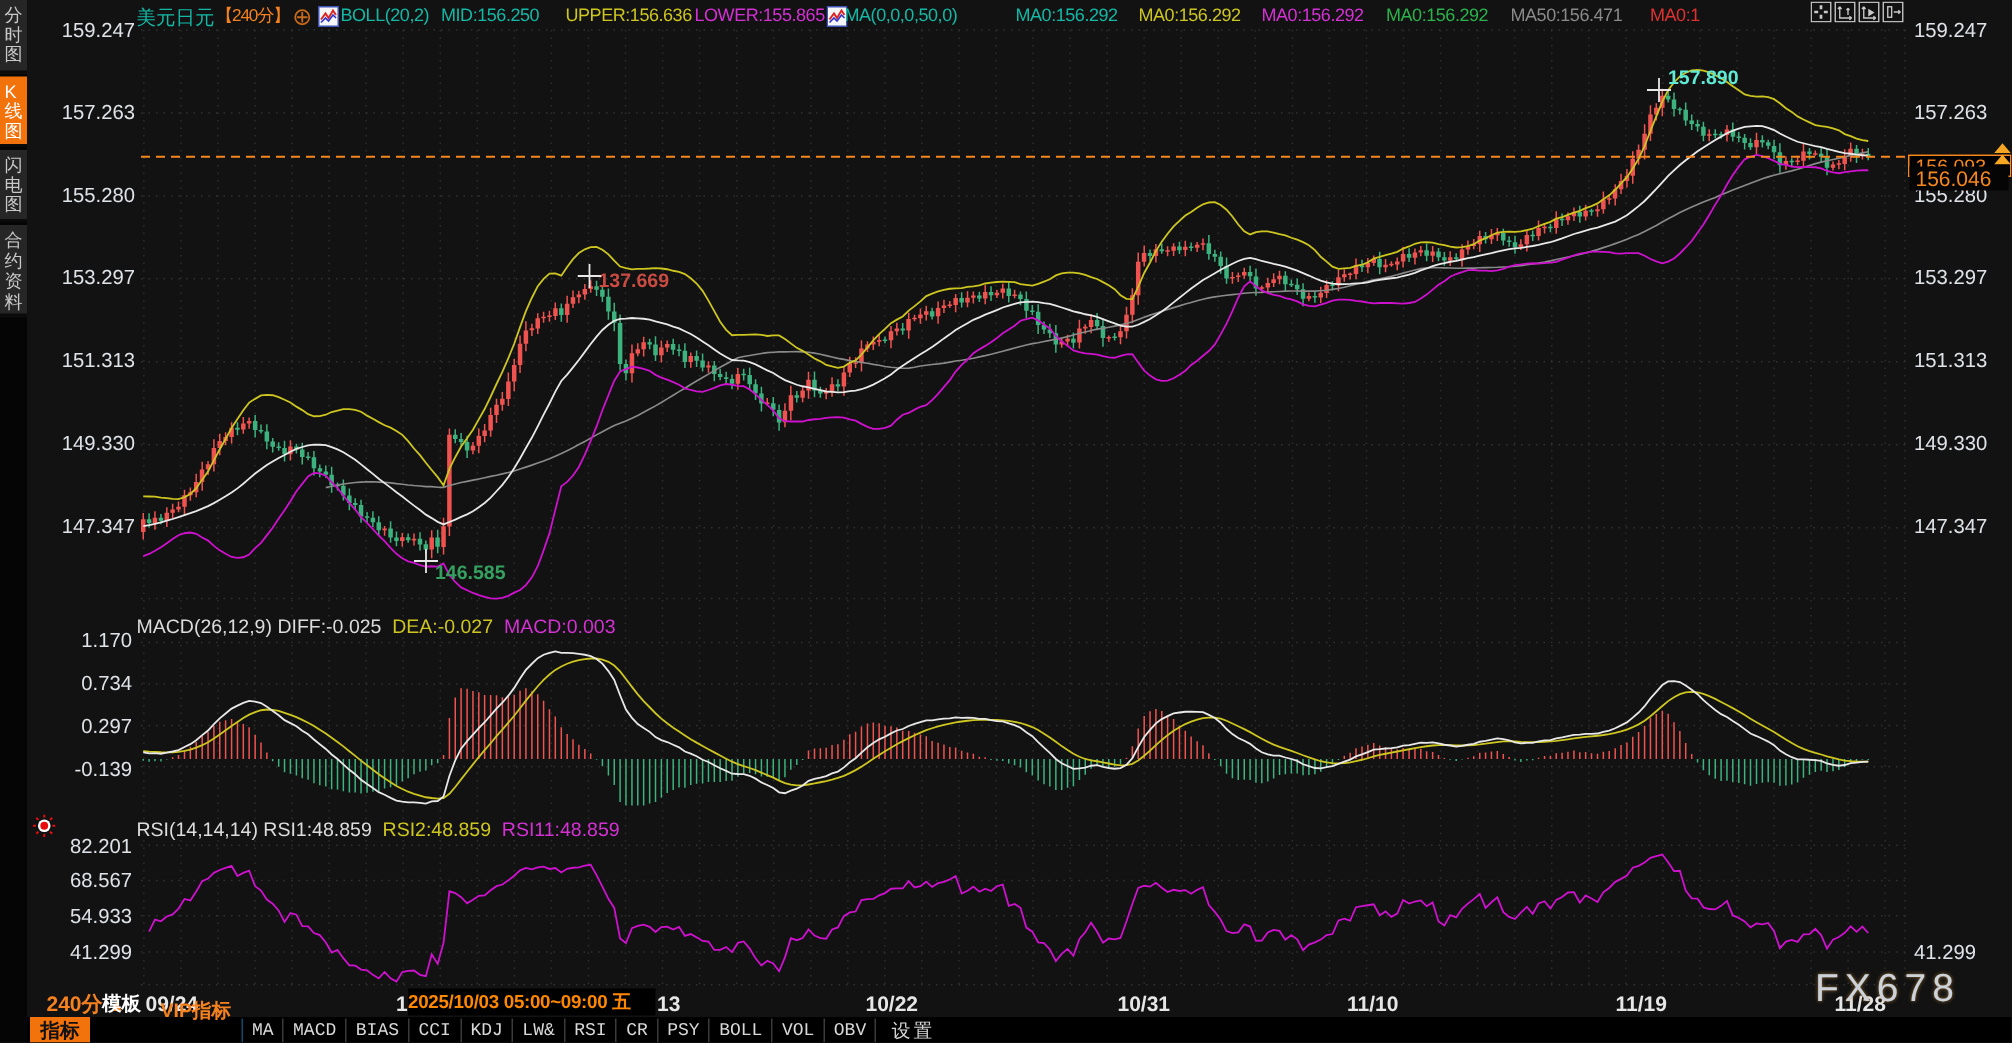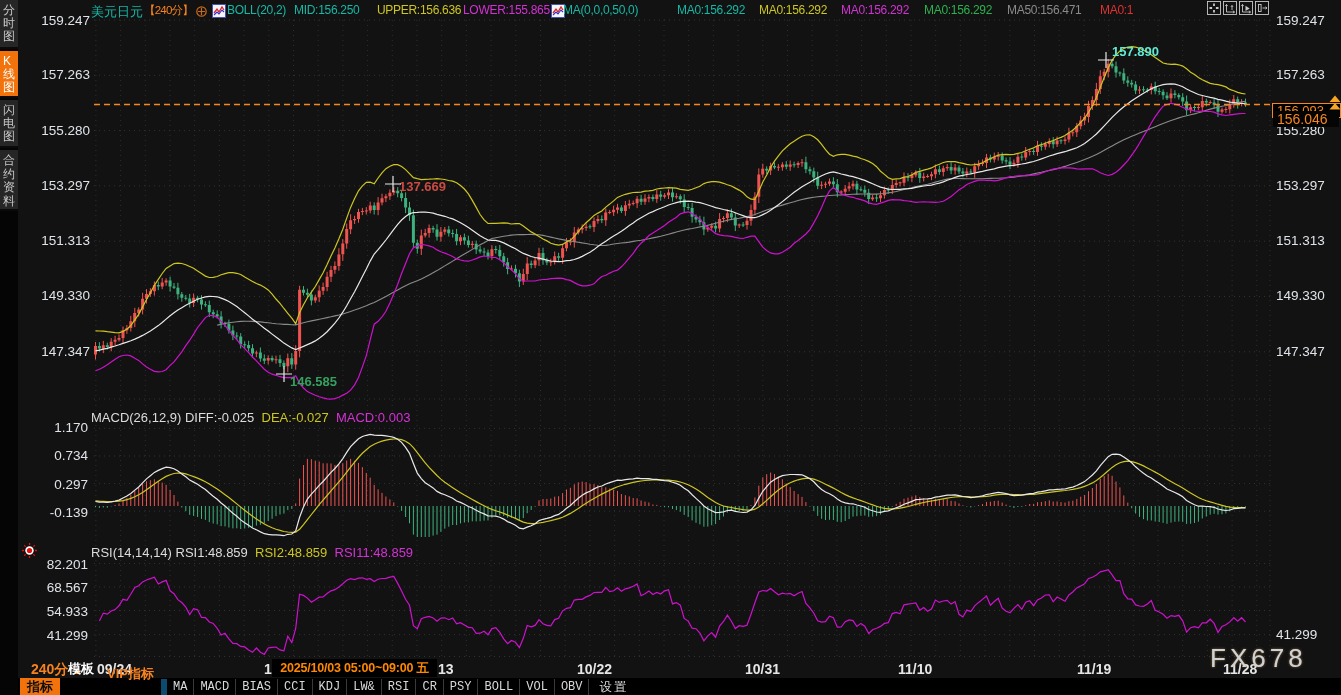--- a/index.html
+++ b/index.html
@@ -145,35 +145,35 @@
       <circle cx="7.5" cy="7.5" r="2.6" fill="#e80e0e"></circle>
 <g stroke="#e80e0e" stroke-width="1.3">
         <path d="M7.5 0v2M7.5 13v2M0 7.5h2M13 7.5h2M2.2 2.2l1.4 1.4M11.4 11.4l1.4 1.4M12.8 2.2l-1.4 1.4M3.6 11.4l-1.4 1.4"></path>
       </g>
     </svg>
 
 <div class="abs axisrow">
 <span class="abs o" style="left:31px;top:5px">240分 <span style="font-size:11px">▲</span></span>
 <span class="abs" style="left:97px;top:5px">09/24</span>
 <span class="abs" style="left:264px;top:5px">1</span>
-<div class="abs" style="left:272px;top:3px;width:165px;height:18px;background:#000;color:#f80;font-weight:bold;font-size:12.5px;letter-spacing:-0.2px;line-height:18px;text-align:center;white-space:nowrap">2025/10/03 05:00~09:00 五</div>
+<div class="abs" style="left:272px;top:3px;width:165px;height:18px;background:#000;color:#f80;font-weight:bold;font-size:12.5px;letter-spacing:-0.2px;line-height:18px;white-space:nowrap">2025/10/03 05:00~09:00 五</div>
 <span class="abs" style="left:438px;top:5px">13</span>
 <span class="abs" style="left:577px;top:5px">10/22</span>
 <span class="abs" style="left:745px;top:5px">10/31</span>
 <span class="abs" style="left:898px;top:5px">11/10</span>
 <span class="abs" style="left:1077px;top:5px">11/19</span>
 <span class="abs" style="left:1223px;top:5px">11/28</span>
 </div>
 <div class="abs fx">FX678</div>
 
 <div class="abs toolbar">
 <div style="background:#f2720c;color:#111;font-family:'Liberation Sans';font-weight:bold;font-size:13px;padding:0 7px;height:17px;line-height:17px;margin-left:2px;margin-right:2px">指标</div>
 <div style="font-family:'Liberation Sans';font-weight:bold;font-size:13px;color:#fff;padding:17px 6px">模板</div>
 <div style="font-family:'Liberation Sans';font-weight:bold;font-size:13px;color:#f5821f;padding:12px 7px">VIP指标</div>
-<div class="titem" style="border-left:6px solid #0c4a6e">MA</div>
+<div class="titem" style="border-left:1px solid #0c4a6e">MA</div>
 <div class="titem">MACD</div>
 <div class="titem">BIAS</div>
 <div class="titem">CCI</div>
 <div class="titem">KDJ</div>
 <div class="titem">LW&amp;</div>
 <div class="titem">RSI</div>
 <div class="titem">CR</div>
 <div class="titem">PSY</div>
 <div class="titem">BOLL</div>
 <div class="titem">VOL</div>

